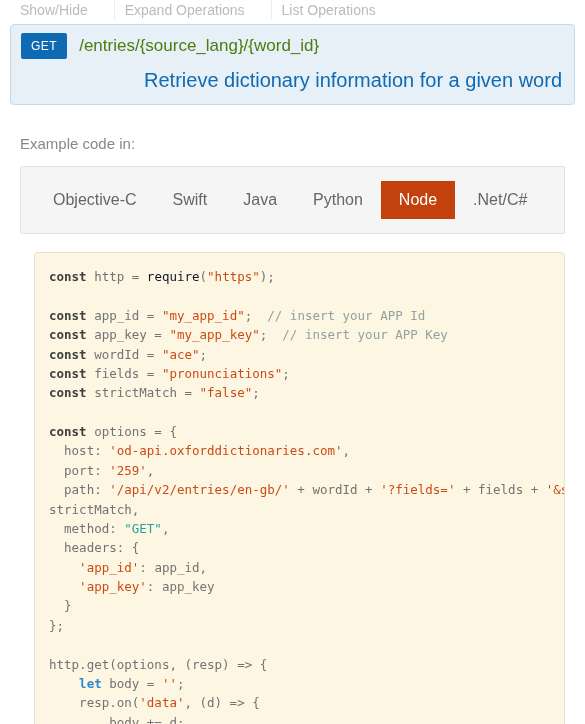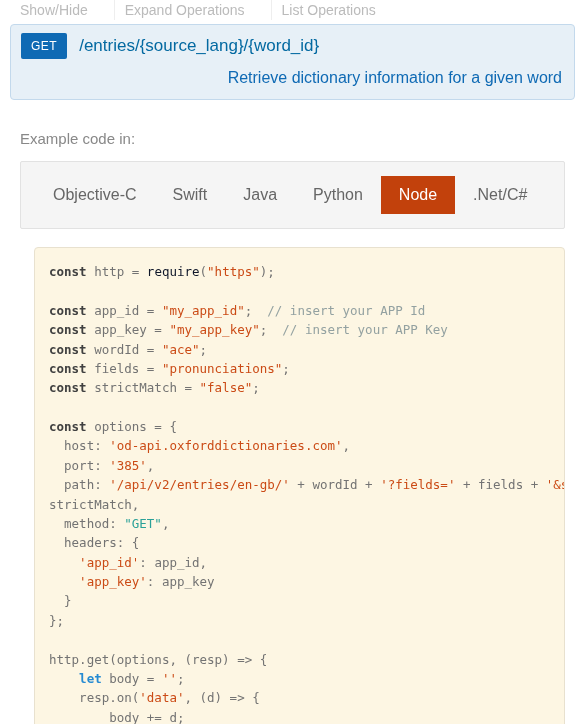--- a/index.html
+++ b/index.html
@@ -46,28 +46,28 @@
     color: #fff;
     font-size: 12px;
     font-weight: 500;
     padding: 6px 10px;
     border-radius: 2px;
     margin-right: 12px;
     letter-spacing: 0.5px;
   }
   .endpoint-path {
     font-size: 17px;
-    color: #0369a1;
+    color: #4d7c0f;
     font-family: inherit;
   }
   .endpoint-desc {
     text-align: right;
     padding: 10px 12px 12px 12px;
     color: #0f6ab4;
-    font-size: 16px;
+    font-size: 20px;
   }
   .example-label {
     color: #888;
     font-size: 15px;
     margin: 18px 0 14px 10px;
   }
   .tabs-wrap {
     background: #f5f5f5;
     border: 1px solid #e2e2e2;
     border-radius: 2px;
@@ -140,21 +140,21 @@
   <div class="code-block"><span class="kw">const</span><span class="plain"> http = </span><span class="fn">require</span><span class="plain">(</span><span class="str">"https"</span><span class="plain">);</span>
 
 <span class="kw">const</span><span class="plain"> app_id = </span><span class="str">"my_app_id"</span><span class="plain">;</span><span class="com">  // insert your APP Id</span>
 <span class="kw">const</span><span class="plain"> app_key = </span><span class="str">"my_app_key"</span><span class="plain">;</span><span class="com">  // insert your APP Key</span>
 <span class="kw">const</span><span class="plain"> wordId = </span><span class="str">"ace"</span><span class="plain">;</span>
 <span class="kw">const</span><span class="plain"> fields = </span><span class="str">"pronunciations"</span><span class="plain">;</span>
 <span class="kw">const</span><span class="plain"> strictMatch = </span><span class="str">"false"</span><span class="plain">;</span>
 
 <span class="kw">const</span><span class="plain"> options = {</span>
 <span class="plain">  host: </span><span class="str">'od-api.oxforddictionaries.com'</span><span class="plain">,</span>
-<span class="plain">  port: </span><span class="str">'385'</span><span class="plain">,</span>
+<span class="plain">  port: </span><span class="str">'259'</span><span class="plain">,</span>
 <span class="plain">  path: </span><span class="str">'/api/v2/entries/en-gb/'</span><span class="plain"> + wordId + </span><span class="str">'?fields='</span><span class="plain"> + fields + </span><span class="str">'&amp;strictMatch='</span>
 <span class="plain">strictMatch,</span>
 <span class="plain">  method: </span><span class="str2">"GET"</span><span class="plain">,</span>
 <span class="plain">  headers: {</span>
     <span class="str">'app_id'</span><span class="plain">: app_id,</span>
     <span class="str">'app_key'</span><span class="plain">: app_key</span>
 <span class="plain">  }</span>
 <span class="plain">};</span>
 
 <span class="plain">http.get(options, (resp) =&gt; {</span>

